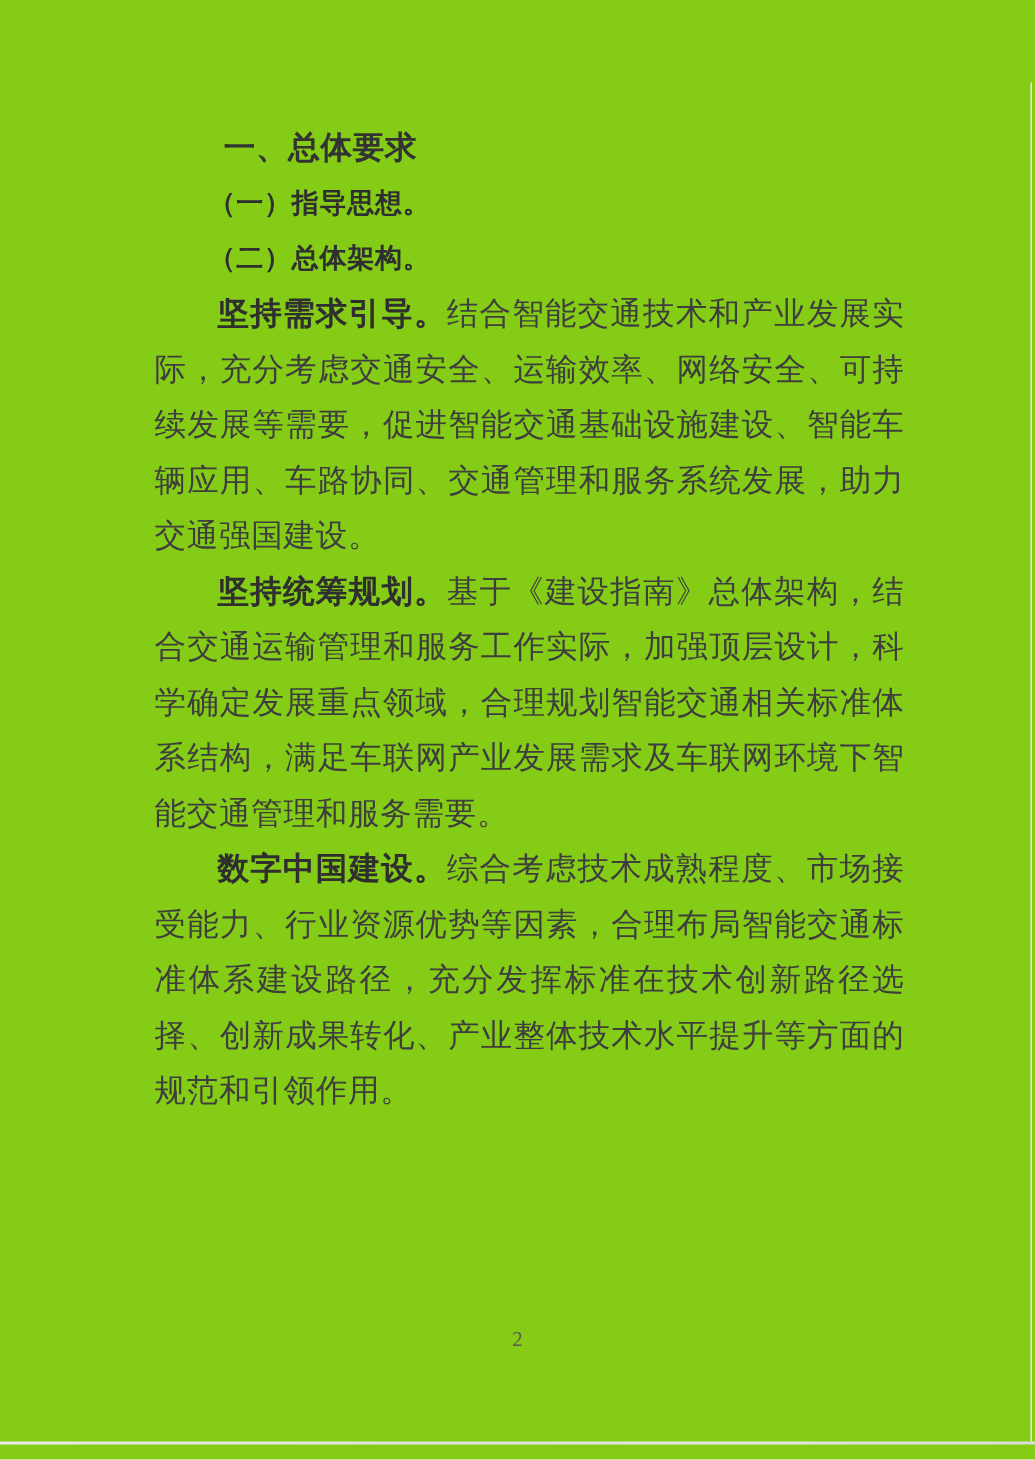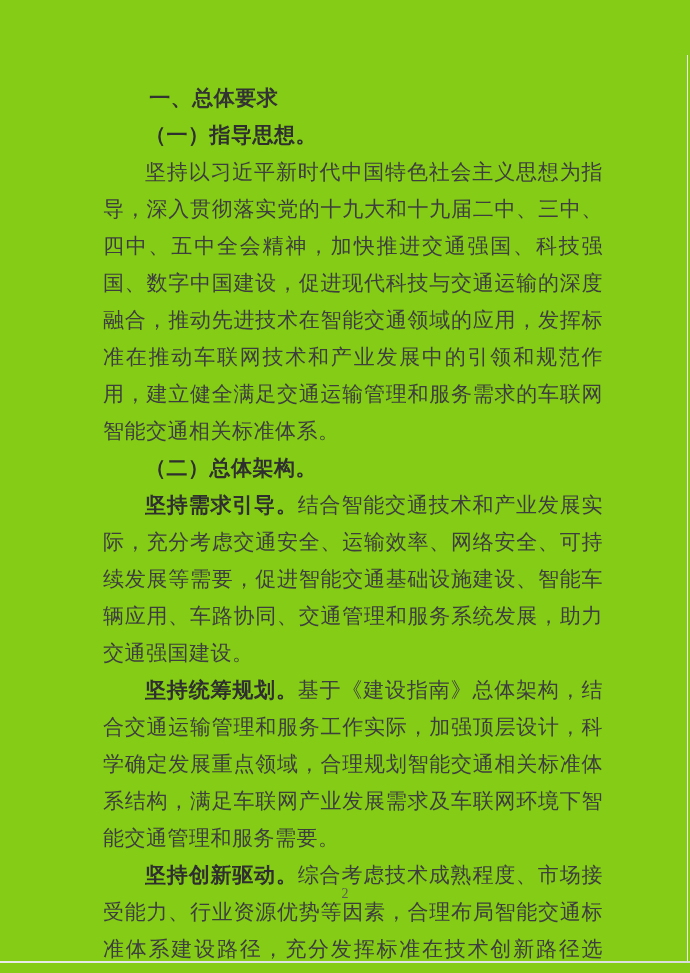--- a/index.html
+++ b/index.html
@@ -31,21 +31,21 @@
     margin: 0;
     text-indent: 2.2em;
     font-size: 21px;
     font-weight: 700;
     color: #333333;
     text-align: left;
   }
   .h-level2 {
     margin: 0;
     text-indent: 2em;
-    font-size: 21px;
+    font-size: 18px;
     font-weight: 700;
     color: #2f2f2f;
     text-align: left;
   }
   .para {
     margin: 0;
     text-indent: 2em;
   }
   .para .lead {
     font-weight: 700;
@@ -83,29 +83,28 @@
 <body>
 
 <div class="page">
 
   <div class="content">
 
     <p class="h-level1">一、总体要求</p>
 
     <p class="h-level2">（一）指导思想。</p>
 
-    <p class="para">坚持以习近平新时代中国特色社会主义思想为指导，深入贯彻落实党的十九大和十九届二中、三中、四中、五中全会精神，加快推进交通强国、科技强国、数字中国建设，促进现代科技与交通运输的深度融合，推动先进技术在智能交通领域的应用，发挥标准在推动车联网技术和产业发展中的引领和规范作用，建立健全满足交通运输管理和服务需求的车联网智能交通相关标准体系。</p>
 
     <p class="h-level2">（二）总体架构。</p>
 
     <p class="para"><span class="lead">坚持需求引导。</span><span>结合智能交通技术和产业发展实际，充分考虑交通安全、运输效率、网络安全、可持续发展等需要，促进智能交通基础设施建设、智能车辆应用、车路协同、交通管理和服务系统发展，助力交通强国建设。</span></p>
 
     <p class="para"><span class="lead">坚持统筹规划。</span><span>基于《建设指南》总体架构，结合交通运输管理和服务工作实际，加强顶层设计，科学确定发展重点领域，合理规划智能交通相关标准体系结构，满足车联网产业发展需求及车联网环境下智能交通管理和服务需要。</span></p>
 
-    <p class="para"><span class="lead">坚持创新驱动。</span><span>综合考虑技术成熟程度、市场接受能力、行业资源优势等因素，合理布局智能交通标准体系建设路径，充分发挥标准在技术创新路径选择、创新成果转化、产业整体技术水平提升等方面的规范和引领作用。</span></p>
+    <p class="para"><span class="lead">数字中国建设。</span><span>综合考虑技术成熟程度、市场接受能力、行业资源优势等因素，合理布局智能交通标准体系建设路径，充分发挥标准在技术创新路径选择、创新成果转化、产业整体技术水平提升等方面的规范和引领作用。</span></p>
 
   </div>
 
   <div class="page-number">2</div>
 
   <div class="scan-edge-bottom"></div>
   <div class="scan-edge-right"></div>
 
 </div>
 

